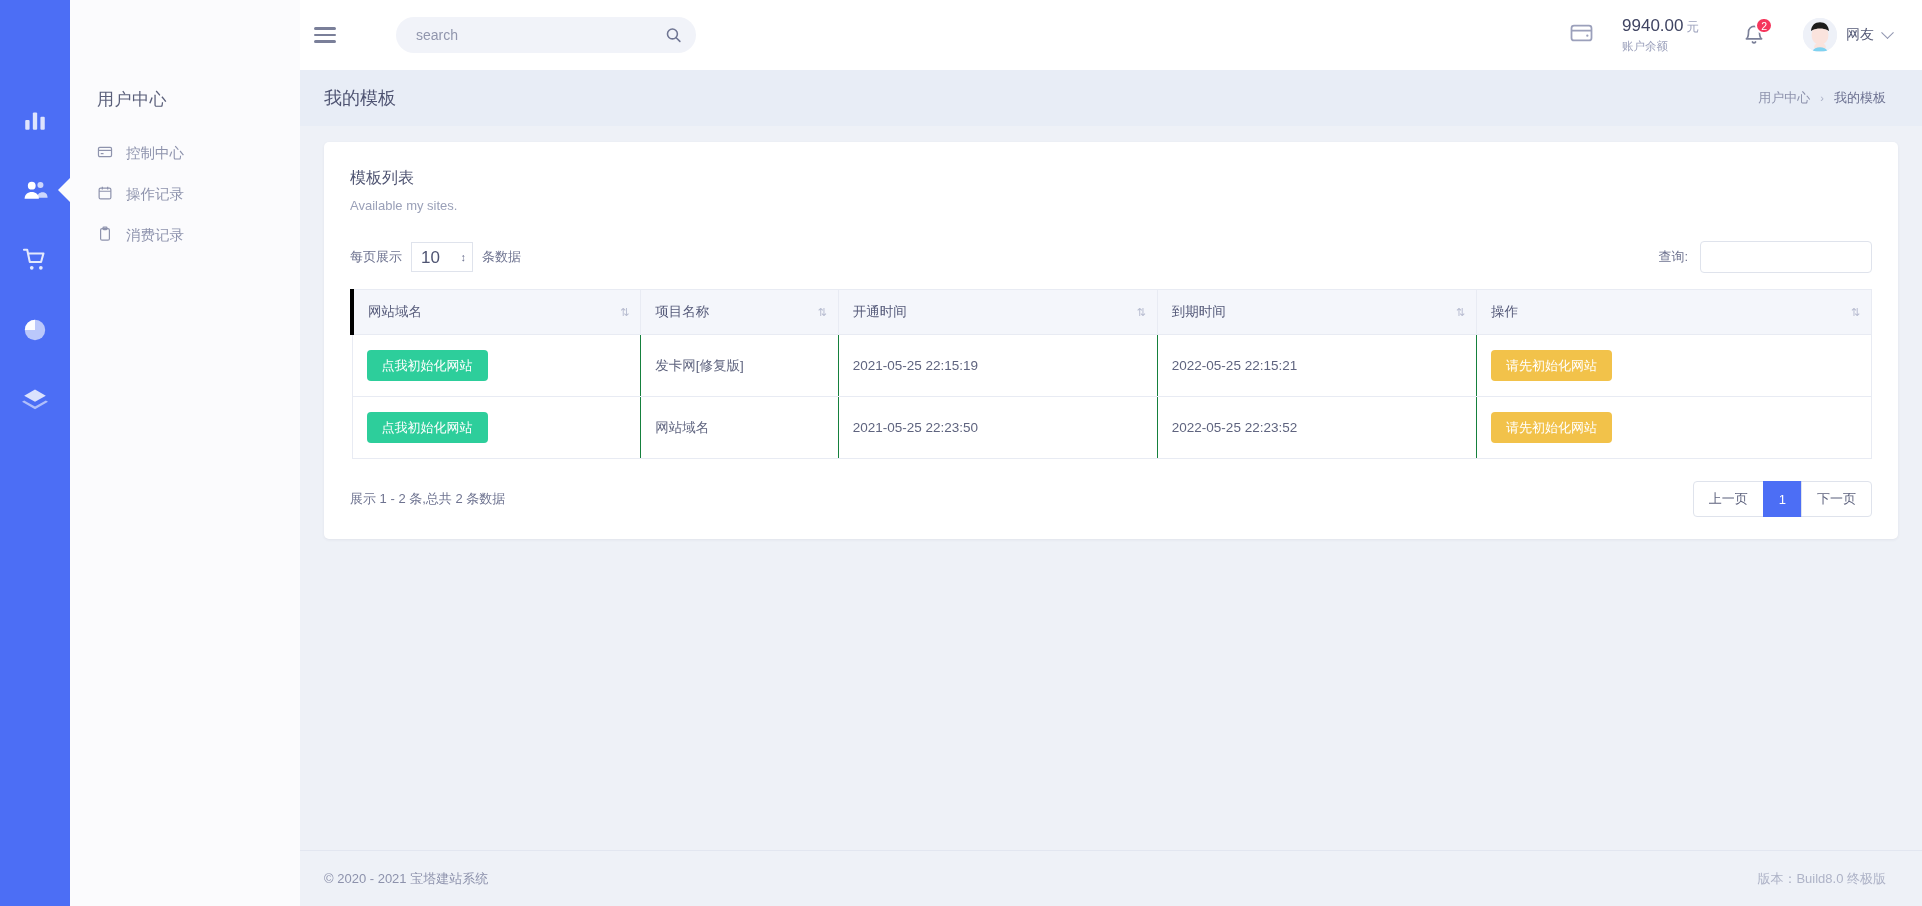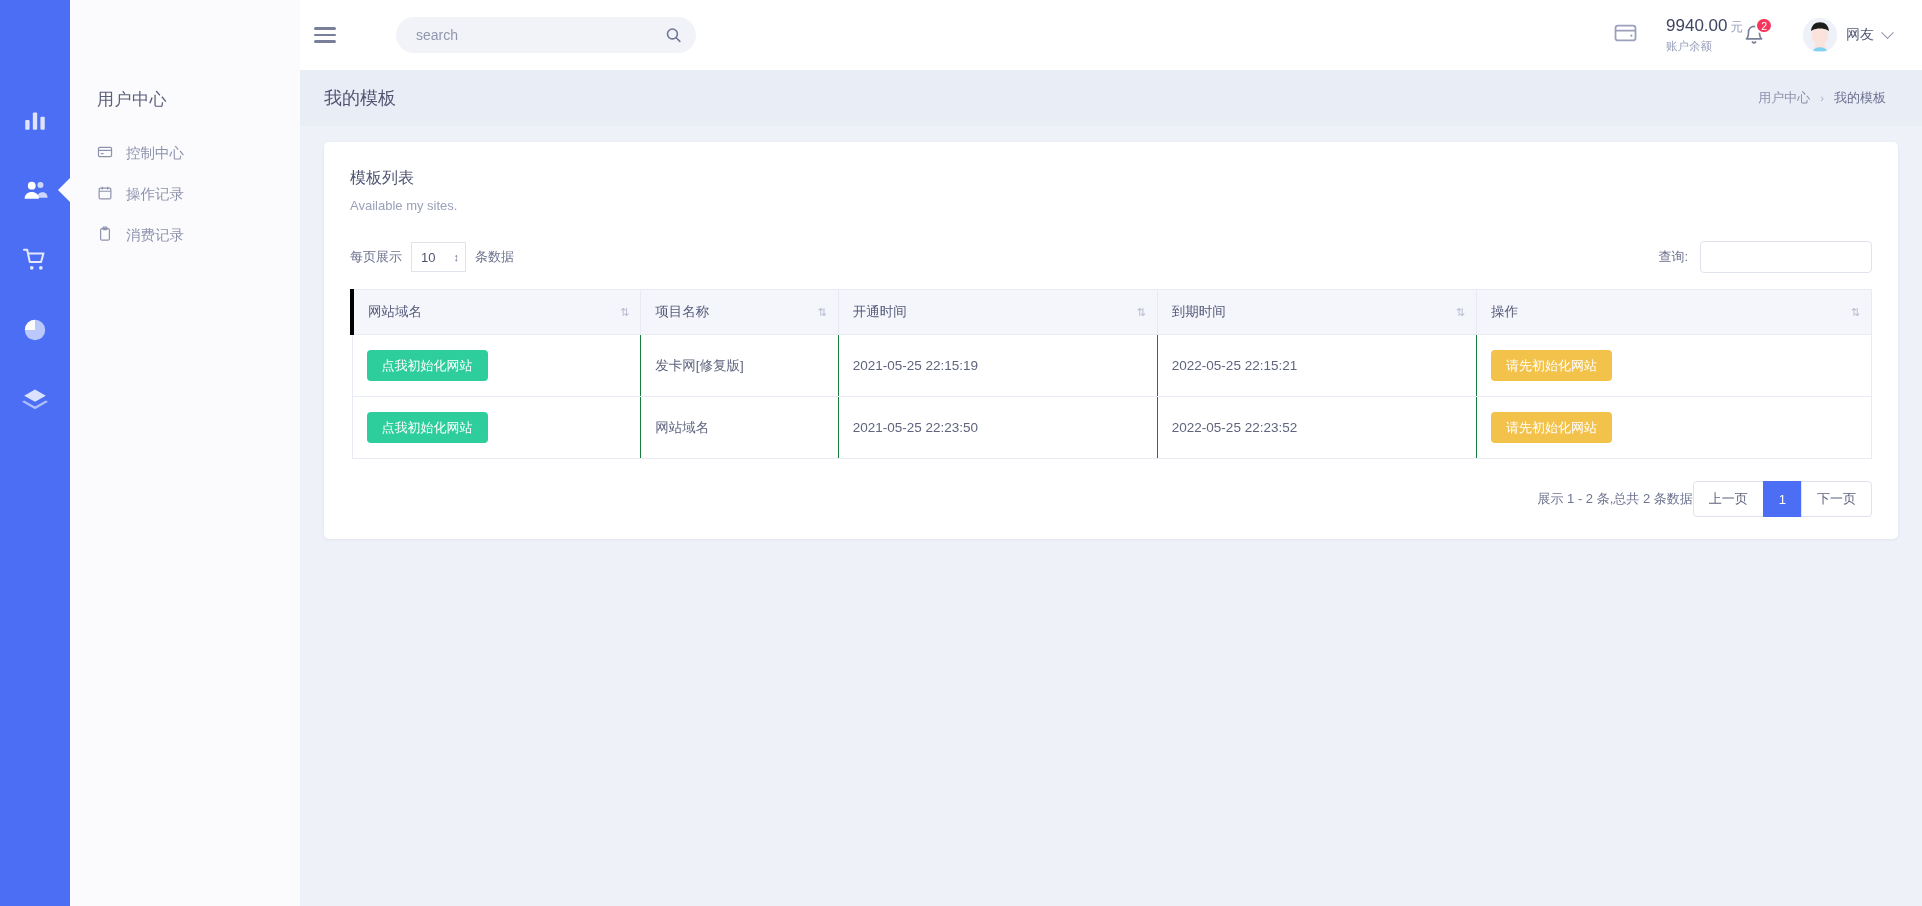--- a/index.html
+++ b/index.html
@@ -60,21 +60,21 @@
     width: 300px; height: 36px; border: none; border-radius: 18px;
     background: #f1f3f9; padding: 0 42px 0 20px; font-size: 14px; color: #4a4f6a;
     font-family: inherit; outline: none;
   }
   .searchwrap input::placeholder { color: #9196ad; }
   .search-btn {
     position: absolute; right: 14px; top: 50%; transform: translateY(-50%);
     width: 17px; height: 17px; color: #6f7593; cursor: pointer; background: none; border: none; padding: 0;
   }
   .topbar-spacer { flex: 1 1 auto; }
-  .balance { display: flex; align-items: center; gap: 28px; cursor: pointer; }
+  .balance { display: flex; align-items: center; gap: 28px; margin-right: 44px; cursor: pointer; }
   .balance svg { width: 25px; height: 25px; color: #9ba0bb; }
   .balance-amt { font-size: 17px; color: #3f4462; line-height: 1.2; }
   .balance-amt .unit { font-size: 12.5px; color: #9ba0bb; margin-left: 3px; }
   .balance-label { font-size: 11.5px; color: #9ba0bb; margin-top: 2px; }
   .bell { position: relative; margin-right: 38px; cursor: pointer; }
   .bell svg { width: 22px; height: 22px; color: #7b8099; display: block; }
   .badge {
     position: absolute; top: -7px; right: -8px; min-width: 17px; height: 17px;
     background: #f5365c; color: #fff; font-size: 10.5px; border-radius: 9px;
     display: flex; align-items: center; justify-content: center; padding: 0 4px;
@@ -108,21 +108,21 @@
   }
   .card-title { font-size: 16px; color: #4f5472; }
   .card-sub { font-size: 13px; color: #9aa0b8; margin-top: 9px; }
 
   .tbl-controls {
     display: flex; align-items: center; justify-content: space-between; margin-top: 28px;
   }
   .lenbox { display: flex; align-items: center; gap: 9px; font-size: 13px; color: #6e7390; }
   .lenbox select {
     height: 30px; border: 1px solid #dfe3ec; border-radius: 0; background: #fff;
-    font-size: 13px; color: #4f5472; padding: 0 22px 0 9px; font-family: inherit;
+    font-size: 17px; color: #4f5472; padding: 0 22px 0 9px; font-family: inherit;
     appearance: none; -webkit-appearance: none; cursor: pointer;
   }
   .selwrap { position: relative; }
   .selwrap::after {
     content: "\2195"; position: absolute; right: 7px; top: 50%; transform: translateY(-50%);
     font-size: 11px; color: #6b7090; pointer-events: none;
   }
   .filterbox { display: flex; align-items: center; gap: 12px; font-size: 13px; color: #6e7390; }
   .filterbox input {
     width: 172px; height: 32px; border: 1px solid #dfe3ec; border-radius: 4px;
@@ -148,21 +148,21 @@
   tbody td:first-child { border-left: 1px solid #e8ebf3; }
   tbody td:last-child { border-right: 1px solid #e8ebf3; }
   .btn {
     display: inline-block; border: none; border-radius: 4px; color: #fff;
     font-size: 13px; padding: 9px 15px; cursor: pointer; font-family: inherit; line-height: 1;
   }
   .btn-green { background: #2dce9b; }
   .btn-yellow { background: #f2c24a; }
 
   .tbl-footer {
-    display: flex; align-items: center; justify-content: flex-end; margin-top: 22px;
+    display: flex; align-items: center; justify-content: space-between; margin-top: 22px;
   }
   .tbl-info { font-size: 13px; color: #6e7390; }
   .pager { display: flex; }
   .pager button {
     border: 1px solid #dfe3ec; background: #fff; color: #5f647f; font-size: 13px;
     padding: 8px 15px; cursor: pointer; font-family: inherit; margin-left: -1px;
   }
   .pager button:first-child { border-radius: 4px 0 0 4px; margin-left: 0; }
   .pager button:last-child { border-radius: 0 4px 4px 0; }
   .pager button.active { background: #4c6ef5; border-color: #4c6ef5; color: #fff; }
@@ -412,14 +412,18 @@
           <div class="tbl-info">展示 1 - 2 条,总共 2 条数据</div>
           <div class="pager">
             <button>上一页</button>
             <button class="active">1</button>
             <button>下一页</button>
           </div>
         </div>
       </section>
     </div>
 
+    <footer class="footer">
+      <span>© 2020 - 2021 宝塔建站系统</span>
+      <span class="ver">版本：Build8.0 终极版</span>
+    </footer>
   </div>
 </div>
 
 </body></html>

